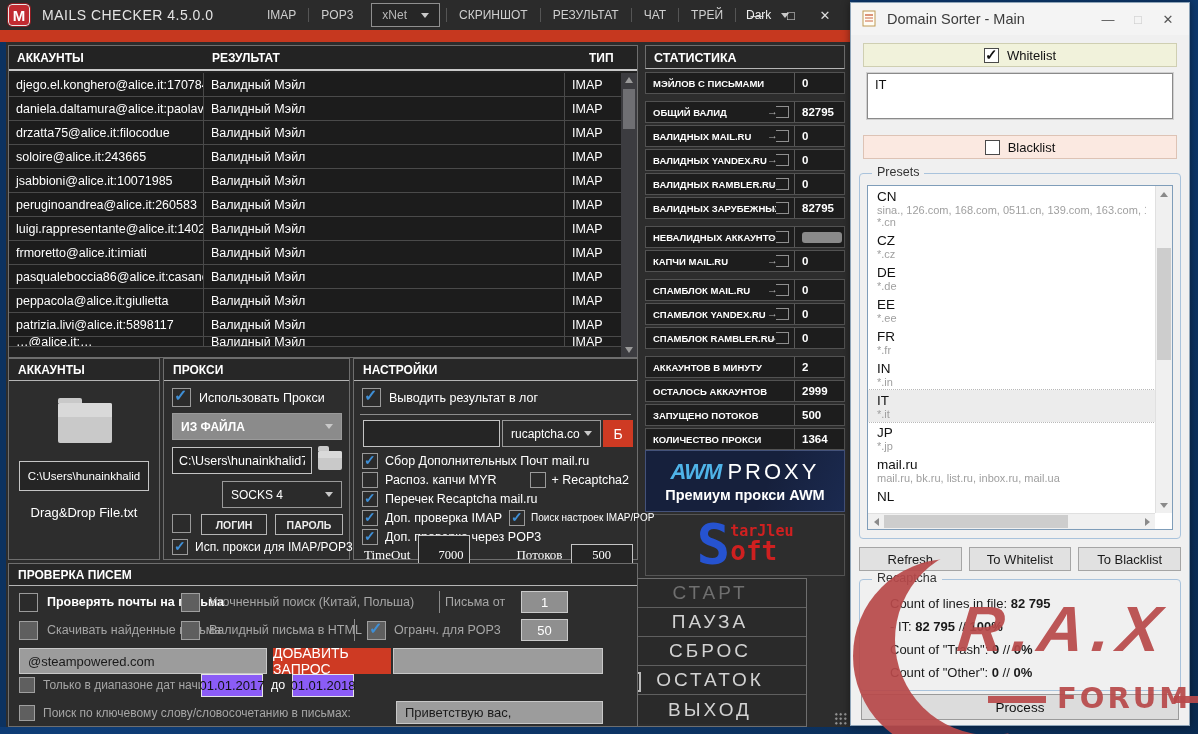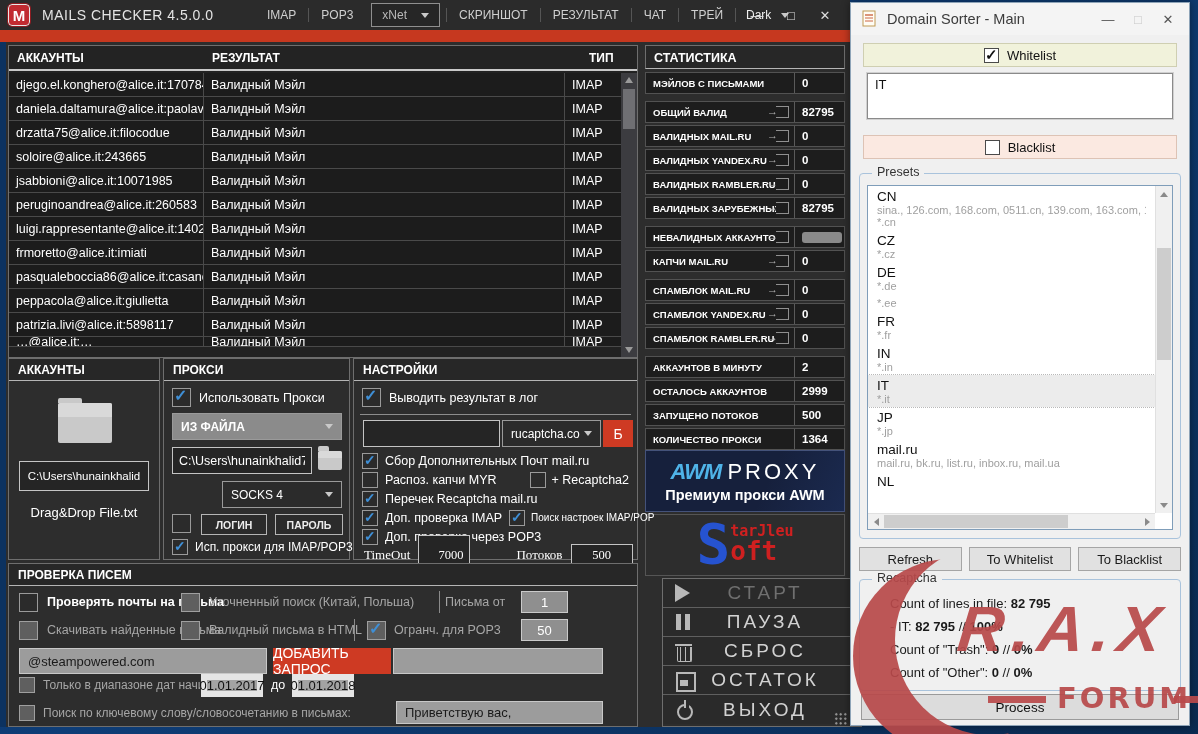--- a/index.html
+++ b/index.html
@@ -74,21 +74,21 @@
   .awm-proxy { color:#fff; letter-spacing:3px; font-weight:400; }
   .awm-l2 { color:#fff; font-weight:bold; font-size:14.5px; }
   #softlogo { position:absolute; left:645px; top:514px; width:200px; height:62px; background:#2d2d2d;
               border:1px solid #555; display:flex; align-items:flex-start; justify-content:center; padding-top:2px;}
   .bigS { font-size:56px; line-height:.95; font-weight:bold; color:#2653d0; font-family:"DejaVu Sans Mono", monospace; }
   .softcol { display:flex; flex-direction:column; margin-top:5px; font-family:"DejaVu Sans Mono", monospace; }
   .soft-top { color:#cf2020; font-size:15px; font-weight:bold; letter-spacing:0; }
   .soft-bot { color:#cf2020; font-size:26px; font-weight:bold; line-height:.9; }
 
   
-  #actions { position:absolute; left:662px; top:578px; width:200px; height:149px; border:1px solid #6e6e6e; }
+  #actions { position:absolute; left:607px; top:578px; width:200px; height:149px; border:1px solid #6e6e6e; }
   .abtn { display:flex; align-items:center; height:29px; border-bottom:1px solid #5f5f5f; background:#2a2a2a; }
   .abtn:last-child { border-bottom:none; }
   .aicon { width:34px; height:24px; position:relative; margin-left:6px; flex:none; }
   .albl { flex:1; text-align:center; color:#d2d2d2; font-size:19px; letter-spacing:3px; padding-right:34px; }
   .albl.dim { color:#6f6f6f; }
   .ic-play::before { content:""; position:absolute; left:6px; top:3px;
       border-left:15px solid #b8b8b8; border-top:9px solid transparent; border-bottom:9px solid transparent; }
   .ic-pause::before { content:""; position:absolute; left:7px; top:4px; width:5px; height:16px;
       background:#b8b8b8; box-shadow:9px 0 0 #b8b8b8; }
   .ic-trash::before { content:""; position:absolute; left:8px; top:8px; width:13px; height:14px;
@@ -116,21 +116,21 @@
   .inp-dark { background:#252525; border:1px solid #c4c4c4; color:#fff; padding:0 6px; font-size:12.5px; font-family:inherit; }
   .inp-gray { background:#9c9c9c; border:1px solid #c8c8c8; color:#1a1a1a; font-size:13px; padding:0 8px; font-family:inherit; }
   .btn-dark { background:#2b2b2b; border:1px solid #b5b5b5; color:#ececec; font-size:10.5px; font-weight:bold;
               display:flex; align-items:center; justify-content:center; }
   .btn-red { background:#ce3a23; color:#fff; border:none; display:flex; align-items:center; justify-content:center; }
   .folder { position:relative; background:#c9c9c9; border-radius:2px; }
   .folder::before { content:""; position:absolute; top:-5px; left:0; width:45%; height:5px; background:#c9c9c9; border-radius:2px 2px 0 0; }
   .folder::after { content:""; position:absolute; top:0; left:0; right:0; height:35%; background:#d9d9d9; border-radius:2px 2px 0 0;}
   .valbox { background:#8f8f8f; border:1px solid #cacaca; color:#fff; font-size:13px;
             display:flex; align-items:center; justify-content:center; }
-  .datebox { background:#a3a3a3; border:6px solid #e5e5e5; color:#111; font-size:13px;
+  .datebox { background:#8b5cf6; border:1px solid #e5e5e5; color:#111; font-size:13px;
              display:flex; align-items:center; justify-content:center; }
   .vline { width:1px; background:#8a8a8a; position:absolute; }
 
   
   #p-accounts { left:8px; top:358px; width:152px; height:202px; }
   #p-proxy { left:163px; top:358px; width:187px; height:202px; }
   #p-settings { left:353px; top:358px; width:285px; height:202px; }
   .lblw { color:#fff; font-size:12.5px; white-space:nowrap; }
   .lblg { color:#a6a6a6; font-size:12.5px; white-space:nowrap; }
   .chkrow { display:flex; align-items:center; gap:7px; height:19px; padding:0 8px; }
@@ -680,20 +680,21 @@
               <div class="ptld">*.cz</div>
             </div>
 
             <div class="pitem">
               <div class="pname">DE</div>
 
               <div class="ptld">*.de</div>
             </div>
 
             <div class="pitem">
+              <div class="pname">EE</div>
 
               <div class="ptld">*.ee</div>
             </div>
 
             <div class="pitem">
               <div class="pname">FR</div>
 
               <div class="ptld">*.fr</div>
             </div>
 

